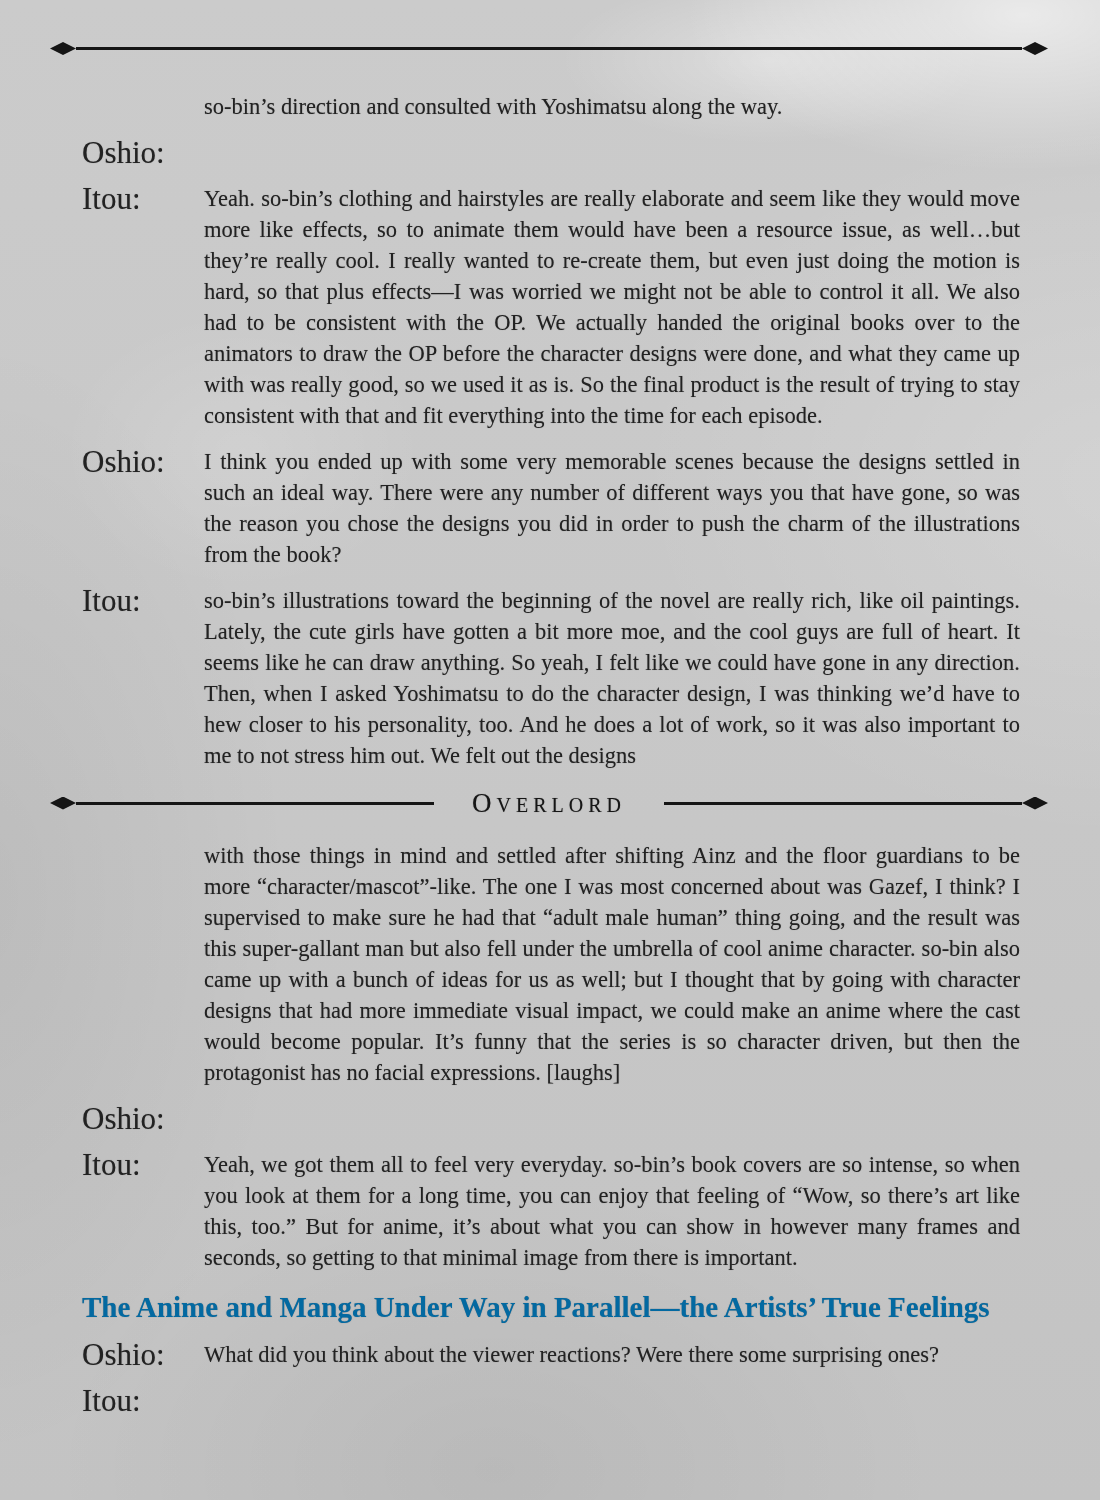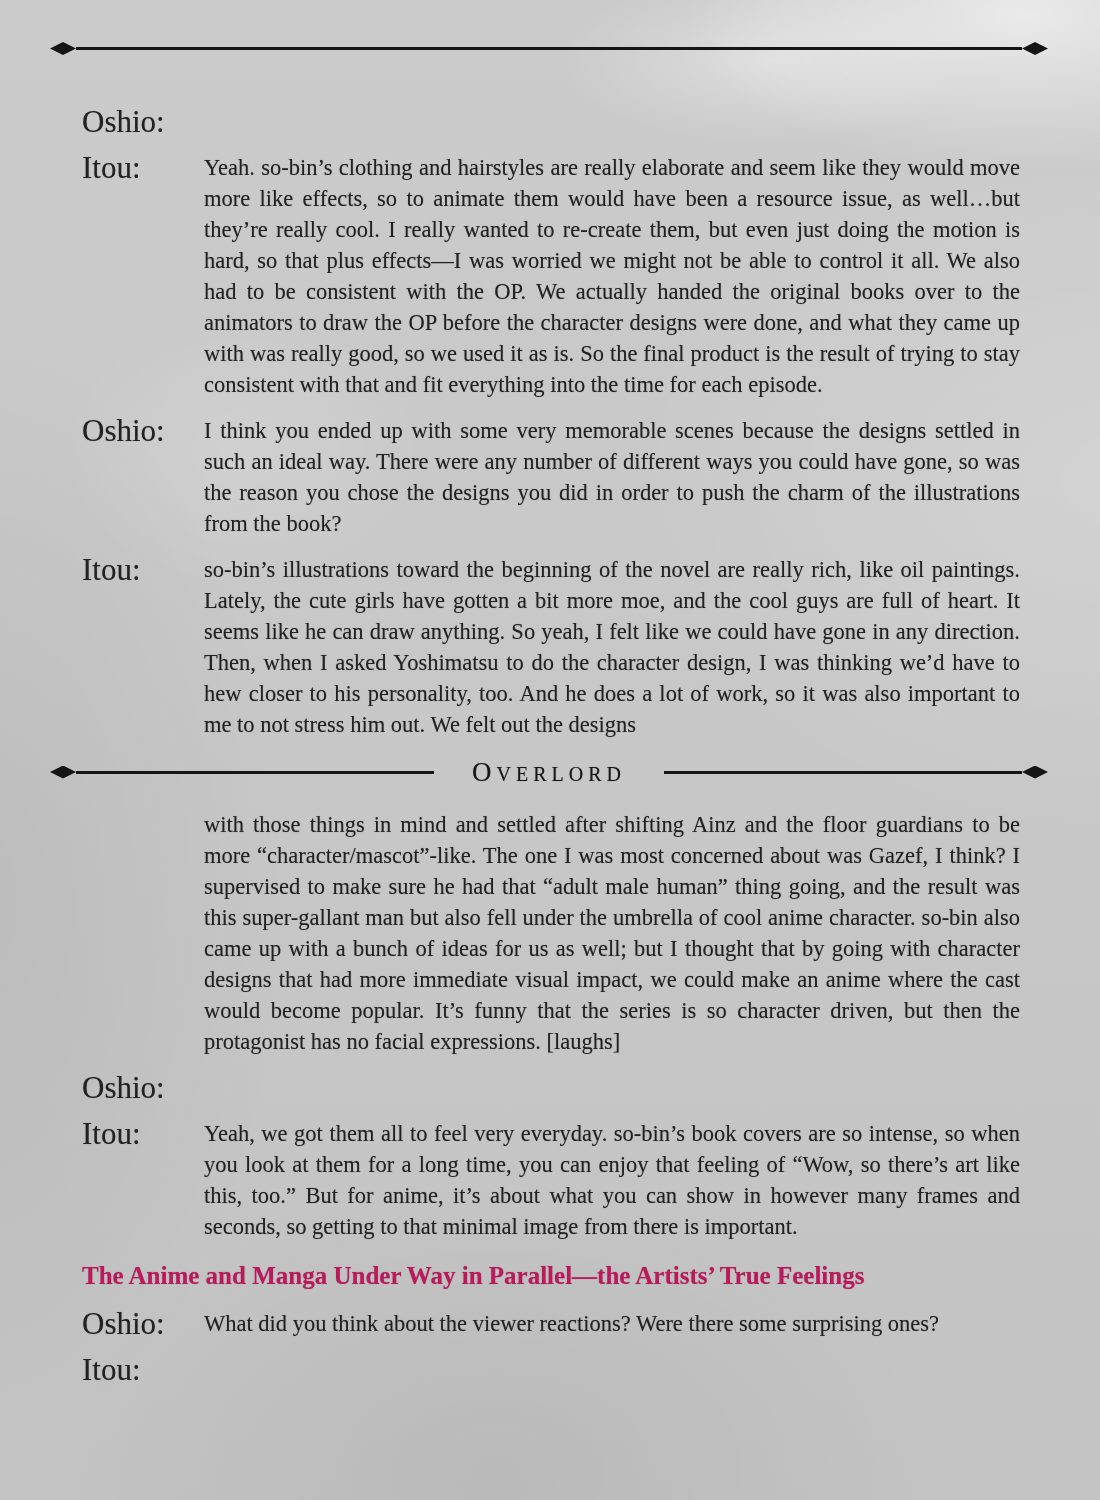--- a/index.html
+++ b/index.html
@@ -27,46 +27,47 @@
   .row{display:flex;margin:0 0 15px 0;}
   .speaker{flex:0 0 122px;font-size:31px;line-height:31px;
     text-shadow:0 0 1px rgba(34,34,34,.35);}
   .text{flex:1;margin:0;font-size:22.5px;line-height:31px;text-align:justify;
     text-shadow:0 0 1px rgba(34,34,34,.35);}
   .divider{display:flex;align-items:center;height:34px;margin:12px 52px 20px 50px;}
   .divider .bar{flex:1;height:3px;background:#151515;}
   .divider-word{display:block;margin:0 38px;font-size:20px;letter-spacing:5px;
     color:#161616;white-space:nowrap;text-shadow:0 0 1px rgba(20,20,20,.4);}
   .divider-word::first-letter{font-size:27px;}
-  .heading{margin:16px 80px 14px 82px;font-size:25px;font-weight:bold;
-    line-height:36px;color:#be185d;text-shadow:0 0 1px rgba(29,29,29,.35);}
+  .heading{margin:16px 80px 14px 82px;font-size:29px;font-weight:bold;
+    line-height:36px;color:#0369a1;text-shadow:0 0 1px rgba(29,29,29,.35);}
 </style>
 </head>
 <body>
 
 <div class="rule top-rule">
   <span class="diamond"></span>
   <span class="bar"></span>
   <span class="diamond"></span>
 </div>
 
 <div class="content first">
   <div class="row">
     <div class="speaker"></div>
+    <p class="text">so-bin’s direction and consulted with Yoshimatsu along the way.</p>
   </div>
   <div class="row">
     <div class="speaker">Oshio:</div>
   </div>
   <div class="row">
     <div class="speaker">Itou:</div>
     <p class="text">Yeah. so-bin’s clothing and hairstyles are really elaborate and seem like they would move more like effects, so to animate them would have been a resource issue, as well…but they’re really cool. I really wanted to re-create them, but even just doing the motion is hard, so that plus effects—I was worried we might not be able to control it all. We also had to be consistent with the OP. We actually handed the original books over to the animators to draw the OP before the character designs were done, and what they came up with was really good, so we used it as is. So the final product is the result of trying to stay consistent with that and fit everything into the time for each episode.</p>
   </div>
   <div class="row">
     <div class="speaker">Oshio:</div>
-    <p class="text">I think you ended up with some very memorable scenes because the designs settled in such an ideal way. There were any number of different ways you could have gone, so was the reason you chose the designs you did in order to push the charm of the illustrations from the book?</p>
+    <p class="text">I think you ended up with some very memorable scenes because the designs settled in such an ideal way. There were any number of different ways you that have gone, so was the reason you chose the designs you did in order to push the charm of the illustrations from the book?</p>
   </div>
   <div class="row">
     <div class="speaker">Itou:</div>
     <p class="text">so-bin’s illustrations toward the beginning of the novel are really rich, like oil paintings. Lately, the cute girls have gotten a bit more moe, and the cool guys are full of heart. It seems like he can draw anything. So yeah, I felt like we could have gone in any direction. Then, when I asked Yoshimatsu to do the character design, I was thinking we’d have to hew closer to his personality, too. And he does a lot of work, so it was also important to me to not stress him out. We felt out the designs</p>
   </div>
 </div>
 
 <div class="divider">
   <span class="diamond"></span>
   <span class="bar"></span>

